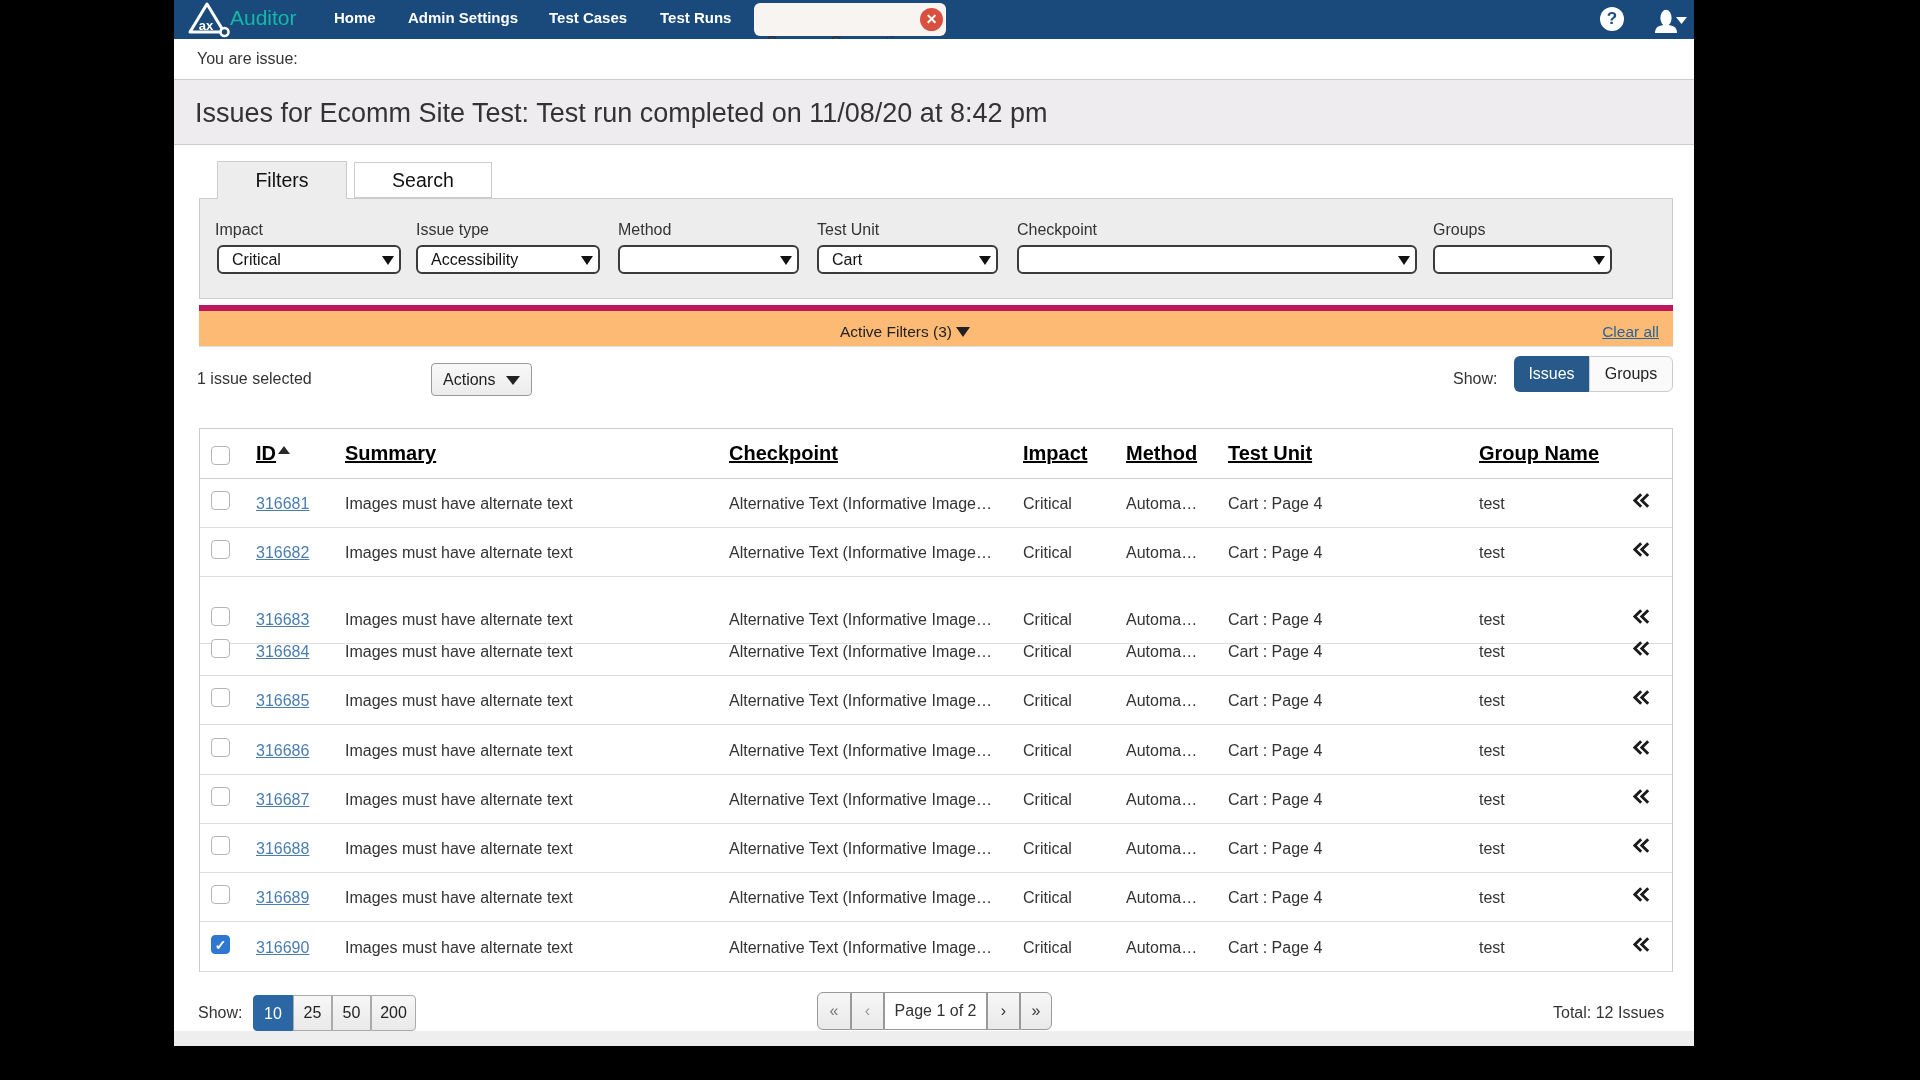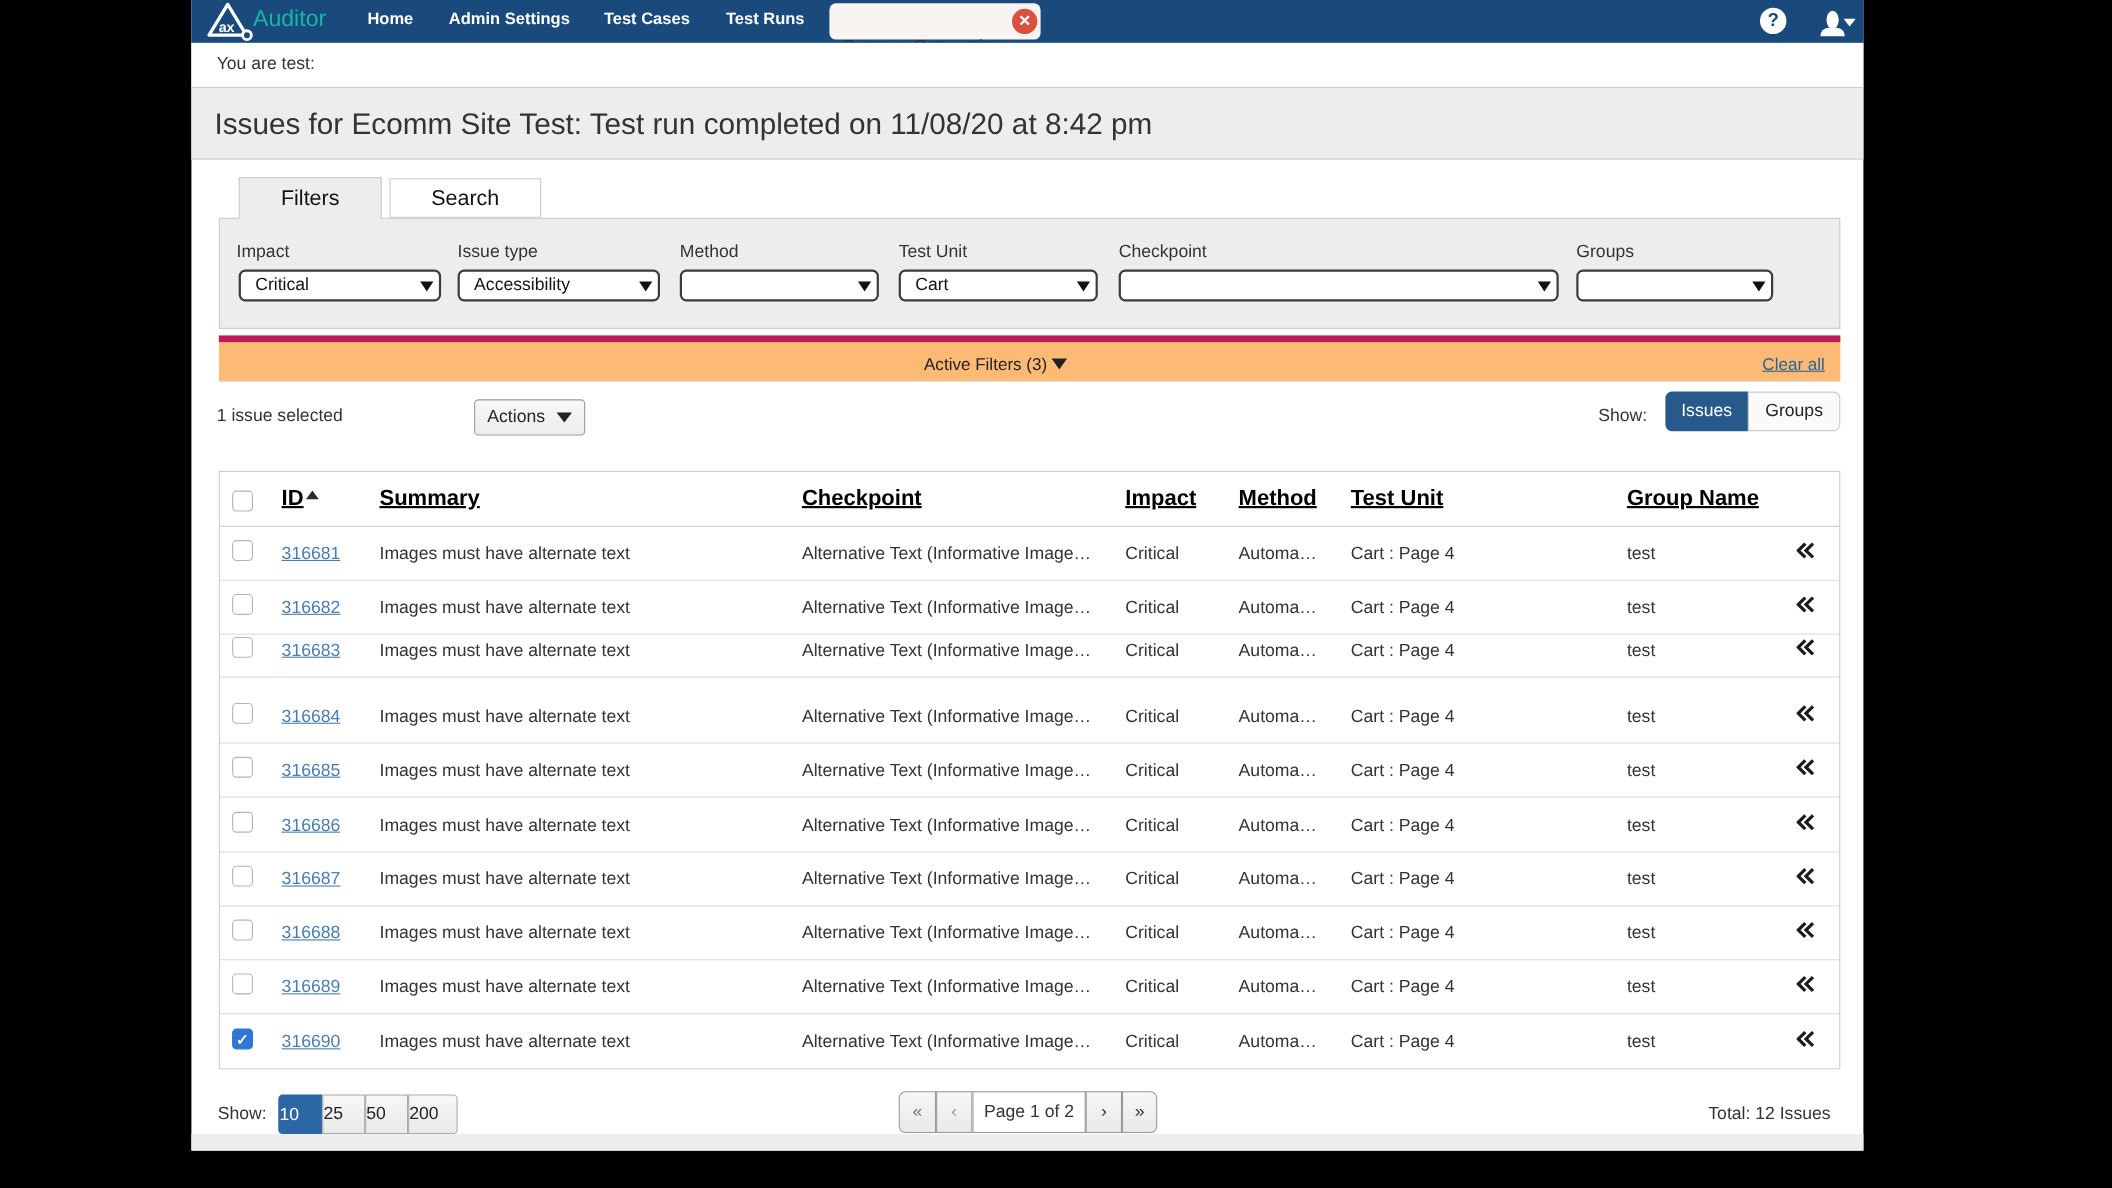--- a/index.html
+++ b/index.html
@@ -80,21 +80,21 @@
   .cb { position:absolute; left:11px; top:12px; width:19px; height:19px; border:1px solid #b5b5b5;
     border-radius:4px; background:#fff; }
   .cb.on { background:#2e78d2; border-color:#2e78d2; color:#fff; text-align:center;
     line-height:19px; font-size:14px; font-weight:bold; }
   .idlink { color:#4a7db1; text-decoration:underline; }
   .laq { position:absolute; left:1433px; top:14px; width:17px; height:15px; }
 
   
   .pgshow { position:absolute; left:24px; top:1004px; font-size:16px; color:#333; }
   .szgrp { position:absolute; left:79px; top:995px; height:36px; }
-  .szbtn { position:absolute; top:0; height:36px; line-height:34px; text-align:left; font-size:16px;
+  .szbtn { position:absolute; top:0; height:36px; line-height:34px; text-align:center; font-size:16px;
     color:#222; background:linear-gradient(#f7f7f7,#e9e9e9); border:1px solid #aaa; }
   .szbtn.on { background:#2c67a5; color:#fff; border-color:#2c67a5; line-height:36px; }
   .pager { position:absolute; left:643px; top:992px; height:38px; }
   .pgbtn { position:absolute; top:0; height:38px; line-height:36px; text-align:center; font-size:16px;
     color:#333; background:linear-gradient(#f7f7f7,#e9e9e9); border:1px solid #999; }
   .total { position:absolute; left:1379px; top:1004px; font-size:16px; color:#333; }
   .footstrip { position:absolute; left:0; top:1031px; width:1520px; height:15px; background:#efeeef; }
 </style>
 </head>
 <body>
@@ -117,21 +117,21 @@
       </div>
     <div class="help">?</div>
     <svg class="abs" style="left:1478px;top:2px" width="36" height="34" viewBox="0 0 36 34">
       <ellipse cx="14" cy="16" rx="5.6" ry="8.2" fill="#fff"></ellipse>
       <path d="M3 31 C3 25 7 23 14 23 C21 23 25 25 25 31 Z" fill="#fff"></path>
       <path d="M24 15 L35 15 L29.5 22 Z" fill="#fff"></path>
     </svg>
   </div>
 
   <div class="crumbs">
-    <span class="abs" style="left:23px;top:11px">You are test:</span>
+    <span class="abs" style="left:23px;top:11px">You are issue:</span>
   </div>
 
   <div class="headband">
       <h1>Issues for Ecomm Site Test: Test run completed on 11/08/20 at 8:42 pm</h1>
     </div>
 
   <div class="tab1">Filters</div>
   <div class="tab2">Search</div>
 
   <div class="fpanel">
@@ -192,21 +192,21 @@
         <span class="cell" style="left:145px">Images must have alternate text</span>
         <span class="cell" style="left:529px">Alternative Text (Informative Image…</span>
         <span class="cell" style="left:823px">Critical</span>
         <span class="cell" style="left:926px">Automa…</span>
         <span class="cell" style="left:1028px">Cart : Page 4</span>
         <span class="cell" style="left:1279px">test</span>
         <svg class="laq" viewBox="0 0 17 15">
           <path d="M8.2 1.2 L1.8 7.5 L8.2 13.8 M15.2 1.2 L8.8 7.5 L15.2 13.8" fill="none" stroke="#1b1b1b" stroke-width="2.9"></path>
         </svg>
       </div>
-      <div class="row" style="top: 138px;">
+      <div class="row" style="top: 166px;">
         <div class="cb"></div>
         <span class="cell" style="left:56px"><a class="idlink">316683</a></span>
         <span class="cell" style="left:145px">Images must have alternate text</span>
         <span class="cell" style="left:529px">Alternative Text (Informative Image…</span>
         <span class="cell" style="left:823px">Critical</span>
         <span class="cell" style="left:926px">Automa…</span>
         <span class="cell" style="left:1028px">Cart : Page 4</span>
         <span class="cell" style="left:1279px">test</span>
         <svg class="laq" viewBox="0 0 17 15">
           <path d="M8.2 1.2 L1.8 7.5 L8.2 13.8 M15.2 1.2 L8.8 7.5 L15.2 13.8" fill="none" stroke="#1b1b1b" stroke-width="2.9"></path>

